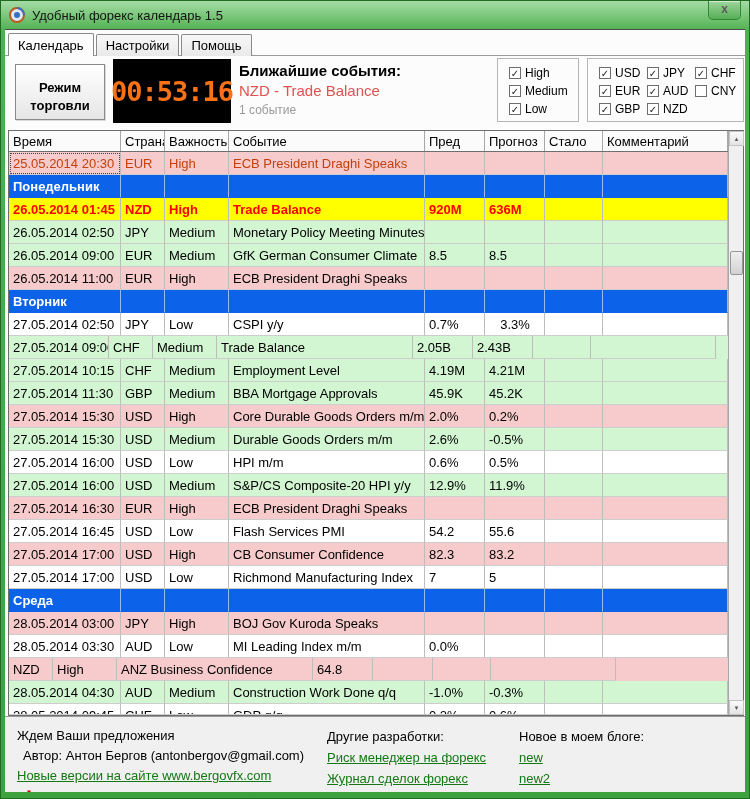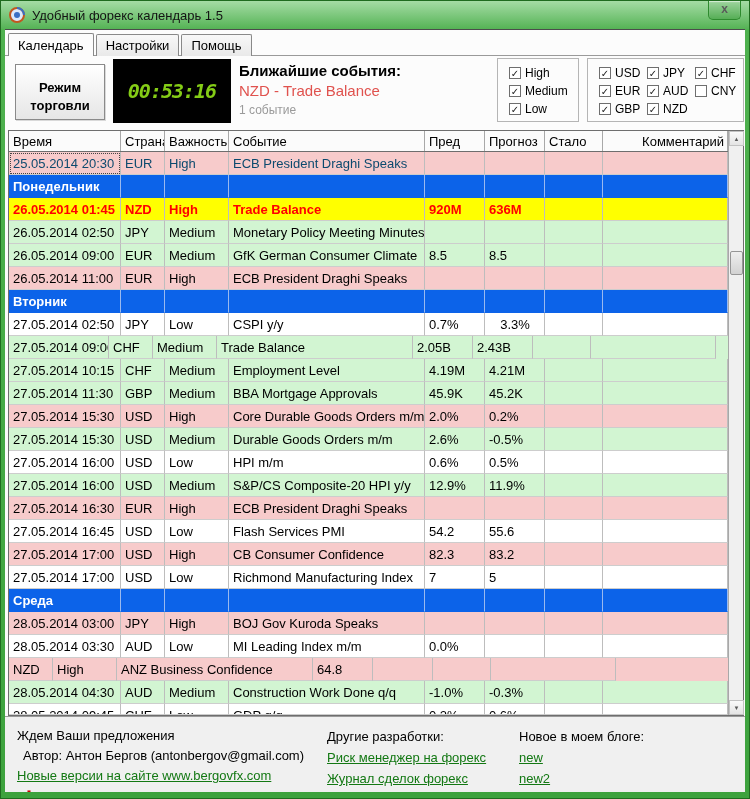--- a/index.html
+++ b/index.html
@@ -51,23 +51,23 @@
   .trade-btn {
     position:absolute; left:10px; top:8px; width:90px; height:56px;
     background:linear-gradient(#ffffff,#e6e6e6);
     border:1px solid #8a8a8a; box-shadow:1px 1px 0 #d9d9d9;
     font-family:"Liberation Sans",sans-serif; font-weight:bold; font-size:13px;
     text-align:center; line-height:18px; padding-top:10px;
   }
   .trade-btn span { display:block; }
   .clock {
     position:absolute; left:108px; top:3px; width:118px; height:64px;
-    background:#000; color:#84cc16;
-    font-family:"DejaVu Sans Mono", monospace; font-weight:bold; font-size:20px;
-    display:flex; align-items:center; justify-content:center; letter-spacing:-1px;font-style:italic;
+    background:#000; color:#f97316;
+    font-family:"DejaVu Sans Mono", monospace; font-weight:bold; font-size:27px;
+    display:flex; align-items:center; justify-content:center; letter-spacing:-1px;
   }
   .events { position:absolute; left:234px; top:6px; }
   .ev-title { font-weight:bold; font-size:15px; }
   .ev-name  { color:#e0524e; font-size:15px; margin-top:3px; }
   .ev-count { color:#9a9a9a; font-size:12px; margin-top:4px; }
   .group { position:absolute; border:1px solid #b5b5b5; background:#fcfcfc; }
   #importance-box { left:492px; top:2px; width:82px; height:64px; padding:5px 0 0 11px; }
   #currency-box {
     left:582px; top:2px; width:157px; height:64px; padding:5px 0 0 11px;
     display:grid; grid-template-columns:48px 48px 48px; grid-auto-rows:18px;
@@ -86,21 +86,21 @@
     padding:3px 3px 0 4px; font-size:13px; border-right:1px solid #a8a8a8;
     overflow:hidden; white-space:nowrap;
   }
   .trow { display:flex; height:23px; }
   .trow.clipped { height:11px; overflow:hidden; }
   .cell {
     padding:4px 3px 0 4px; font-size:13px;
     border-right:1px solid #bdbdbd; border-bottom:1px solid #cdcdcd;
     overflow:hidden; white-space:nowrap;
   }
-  .trow.past   { background:#f7cbcb; color:#0c4a6e; }
+  .trow.past   { background:#f7cbcb; color:#c2410c; }
   .trow.day    { background:#0c63e9; color:#ffffff; font-weight:bold; }
   .trow.day .cell { border-right-color:#9ab9ef; border-bottom-color:#0c63e9; }
   .trow.next   { background:#ffff00; color:#ff0000; font-weight:bold; }
   .trow.high   { background:#f7cbcb; }
   .trow.medium { background:#d2f5d2; }
   .trow.low    { background:#ffffff; }
   .cell.focus  { outline:1px dotted #444; outline-offset:-2px; }
   
   .vscroll { width:16px; background:#f0f0f0; border-left:1px solid #a8a8a8; position:relative; }
   .sb-btn {
@@ -219,21 +219,21 @@
     <div class="table-wrap">
       <div class="grid">
         <div class="hrow" id="thead">
             <div class="hcell" style="width: 112px;">Время</div>
             <div class="hcell" style="width: 44px;">Страна</div>
             <div class="hcell" style="width: 64px;">Важность</div>
             <div class="hcell" style="width: 196px;">Событие</div>
             <div class="hcell" style="width: 60px;">Пред</div>
             <div class="hcell" style="width: 60px;">Прогноз</div>
             <div class="hcell" style="width: 58px;">Стало</div>
-            <div class="hcell" style="width: 125px; text-align: right;">Комментарий</div>
+            <div class="hcell" style="width: 125px;">Комментарий</div>
           </div>
         <div id="tbody">
             <div class="trow past">
               <div class="cell focus" style="width: 112px;">25.05.2014 20:30</div>
               <div class="cell" style="width: 44px;">EUR</div>
               <div class="cell" style="width: 64px;">High</div>
               <div class="cell" style="width: 196px;">ECB President Draghi Speaks</div>
               <div class="cell" style="width: 60px;"></div>
               <div class="cell" style="width: 60px;"></div>
               <div class="cell" style="width: 58px;"></div>

